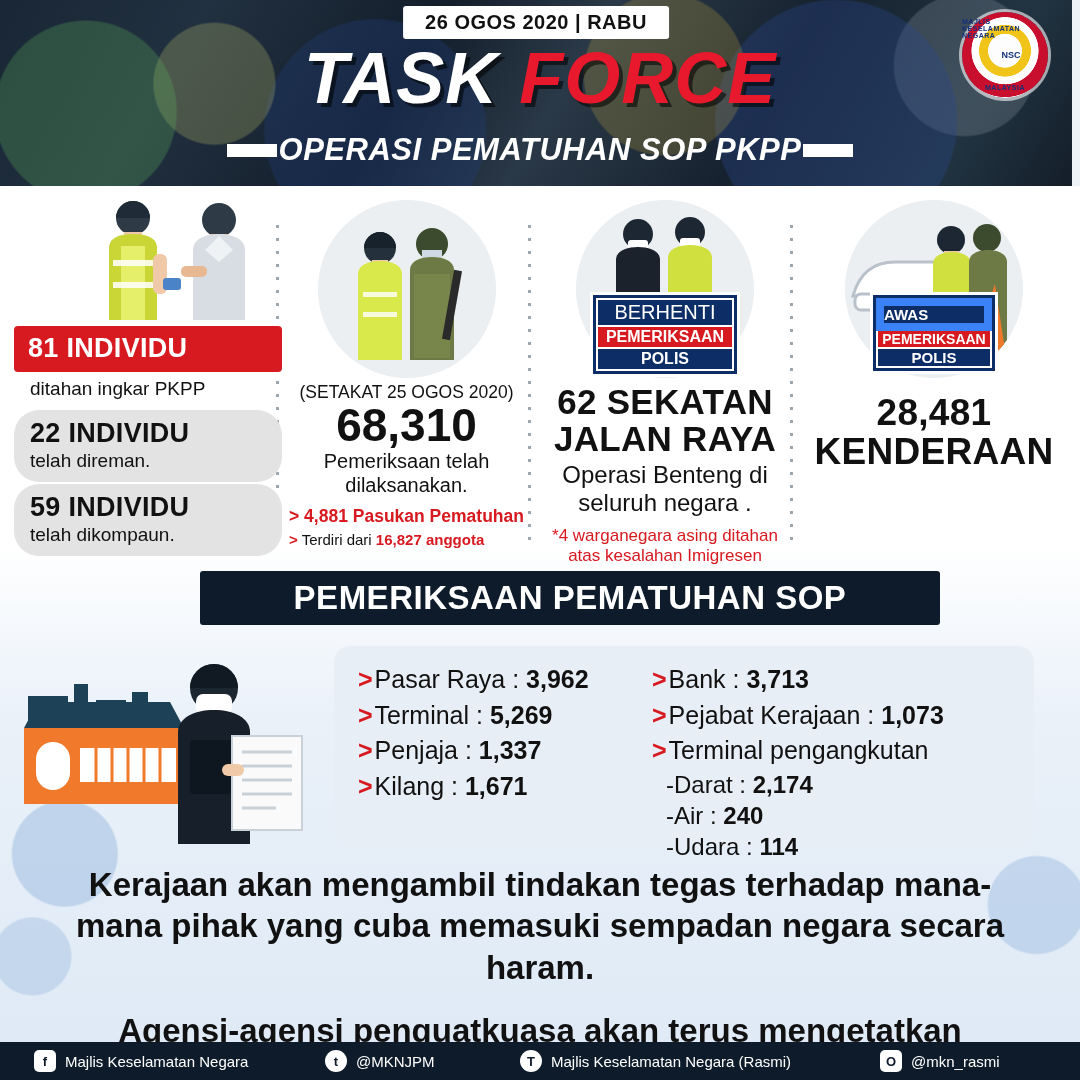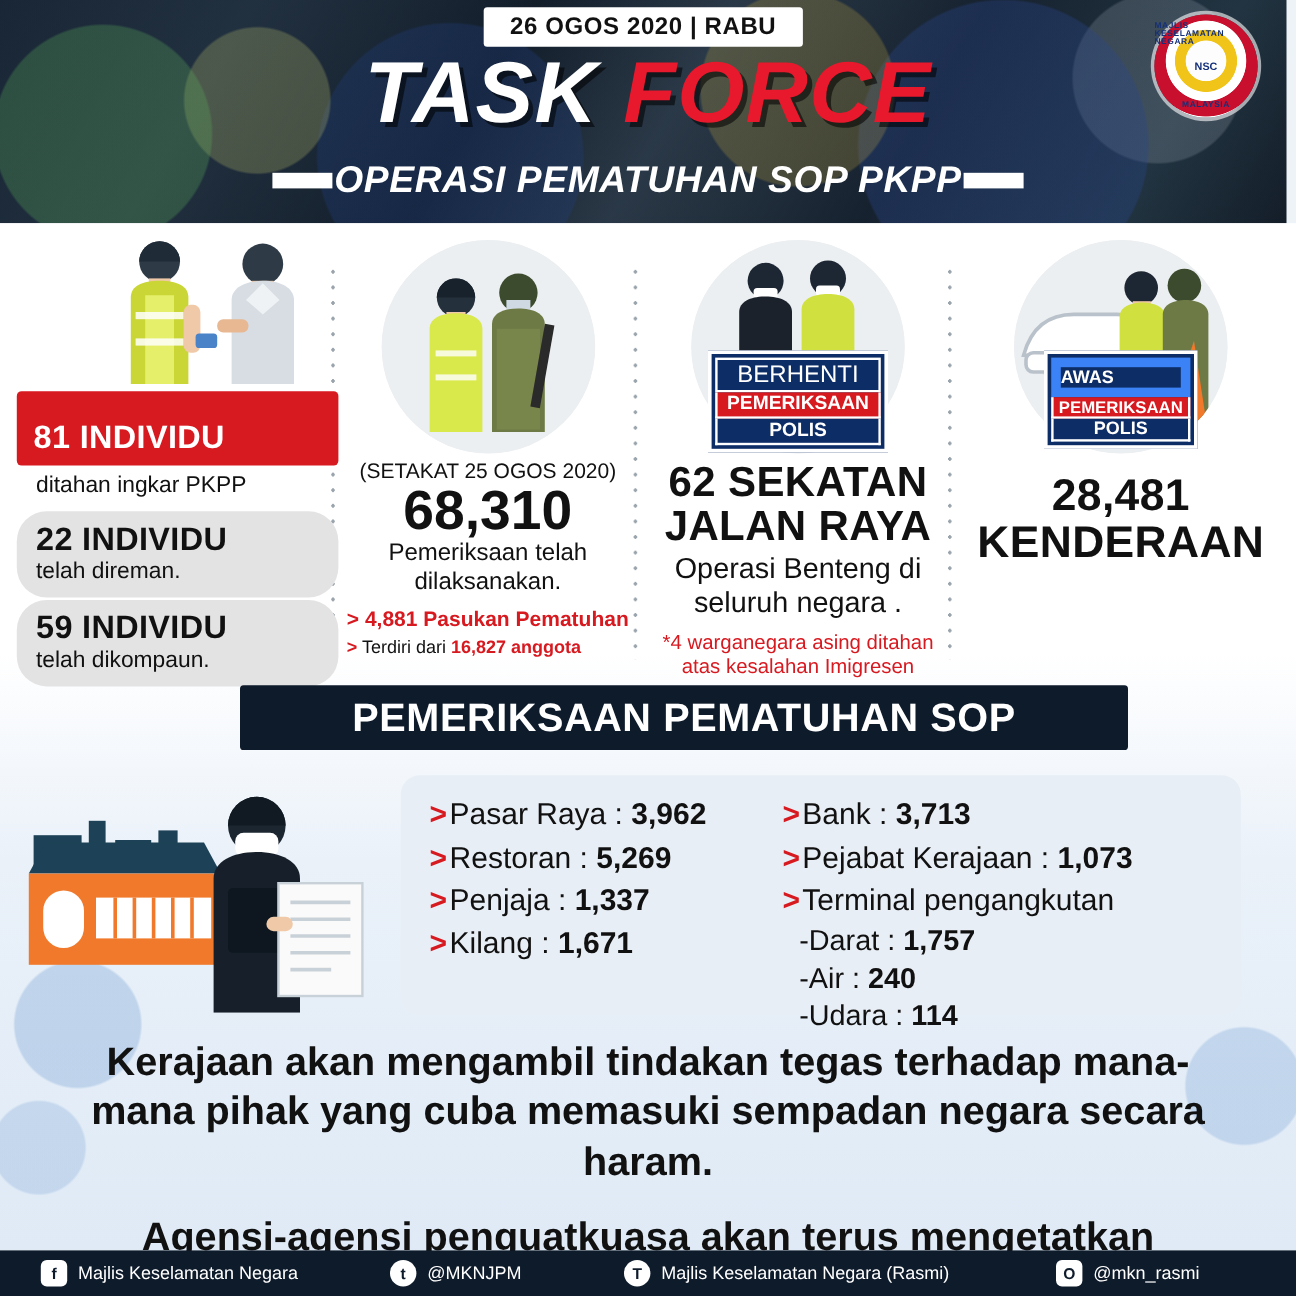--- a/index.html
+++ b/index.html
@@ -54,38 +54,38 @@
     border-radius:50%;
     background: radial-gradient(circle at 50% 45%, #fdfdfd 0 26%, #f0c419 27% 40%, #fff 41% 52%, #c8102e 53% 72%, #fff 73% 80%, #0d2a6b 81% 100%);
     display:flex; align-items:center; justify-content:center;
     box-shadow: 0 0 0 3px rgba(255,255,255,.6);
   }
   .crest .crest-top, .crest .crest-bottom {
     position:absolute; font-size:7px; font-weight:bold; color:#14307a; letter-spacing:.5px;
   }
   .crest .crest-top { top:6px; }
   .crest .crest-bottom { bottom:7px; }
-  .crest .crest-mid { font-size:9px; font-weight:bold; color:#14307a; }
+  .crest .crest-mid { font-size:9px; font-weight:bold; color:#14307a;padding-left:12px; }
 
   
   .body-area {
     position:absolute; top:186px; left:0; width:1080px; height:856px;
     background:
       radial-gradient(circle at 6% 78%, rgba(160,190,225,.55) 0 52px, transparent 54px),
       radial-gradient(circle at 3% 90%, rgba(160,190,225,.45) 0 38px, transparent 40px),
       radial-gradient(circle at 96% 84%, rgba(160,190,225,.5) 0 48px, transparent 50px),
       linear-gradient(180deg,#ffffff 0%, #ffffff 42%, #eaf1f9 62%, #dfeaf6 100%);
   }
 
   
   .col1 { position:absolute; left:14px; top:10px; width:268px; }
   .c1-illus { position:relative; height:130px; margin-left:55px; }
   .pill-red {
     background:#d71920; color:#fff; font-weight:bold; font-size:27px;
-    padding:23px 0 8px 14px; border-radius:4px; letter-spacing:.3px;
+    padding:7px 0 8px 14px; border-radius:4px; letter-spacing:.3px;
   }
   .c1-sub { font-size:19px; color:#111; padding:6px 0 8px 16px; }
   .grey-block {
     background:#e3e3e3; padding:8px 0 10px 16px; margin-top:2px;border-radius:25px;
   }
   .grey-block .big { font-size:27px; font-weight:bold; color:#111; letter-spacing:.3px; }
   .grey-block .small { font-size:19px; color:#111; margin-top:1px; }
 
   
   .vdots { position:absolute; top:34px; width:3px; height:330px;
@@ -342,29 +342,29 @@
           <line x1="224" y1="150" x2="274" y2="150"></line>
           <line x1="224" y1="164" x2="258" y2="164"></line>
         </g>
         <rect x="204" y="120" width="22" height="12" rx="6" fill="#f0c9a8"></rect>
       </svg>
     </div>
 
     <div class="sopbox">
       <div class="sop-col-a">
         <div class="sop-li"><span class="a">&gt;</span><span>Pasar Raya : </span><b>3,962</b></div>
-        <div class="sop-li"><span class="a">&gt;</span><span>Restoran : </span><b>5,269</b></div>
+        <div class="sop-li"><span class="a">&gt;</span><span>Terminal : </span><b>5,269</b></div>
         <div class="sop-li"><span class="a">&gt;</span><span>Penjaja : </span><b>1,337</b></div>
         <div class="sop-li"><span class="a">&gt;</span><span>Kilang : </span><b>1,671</b></div>
       </div>
       <div class="sop-col-b">
         <div class="sop-li"><span class="a">&gt;</span><span>Bank : </span><b>3,713</b></div>
         <div class="sop-li"><span class="a">&gt;</span><span>Pejabat Kerajaan : </span><b>1,073</b></div>
         <div class="sop-li"><span class="a">&gt;</span><span>Terminal  pengangkutan</span></div>
-        <div class="sop-sub"><span>-Darat : </span><b>1,757</b></div>
+        <div class="sop-sub"><span>-Darat : </span><b>2,174</b></div>
         <div class="sop-sub"><span>-Air : </span><b>240</b></div>
         <div class="sop-sub"><span>-Udara : </span><b>114</b></div>
       </div>
     </div>
 
     <div class="statement">
       <p>Kerajaan akan mengambil tindakan tegas terhadap mana-mana pihak yang cuba memasuki sempadan negara secara haram.</p>
       <p>Agensi-agensi penguatkuasa akan terus mengetatkan kawalan kawasan sempadan terutamanya di lorong-lorong tikus.</p>
     </div>
   </div>

